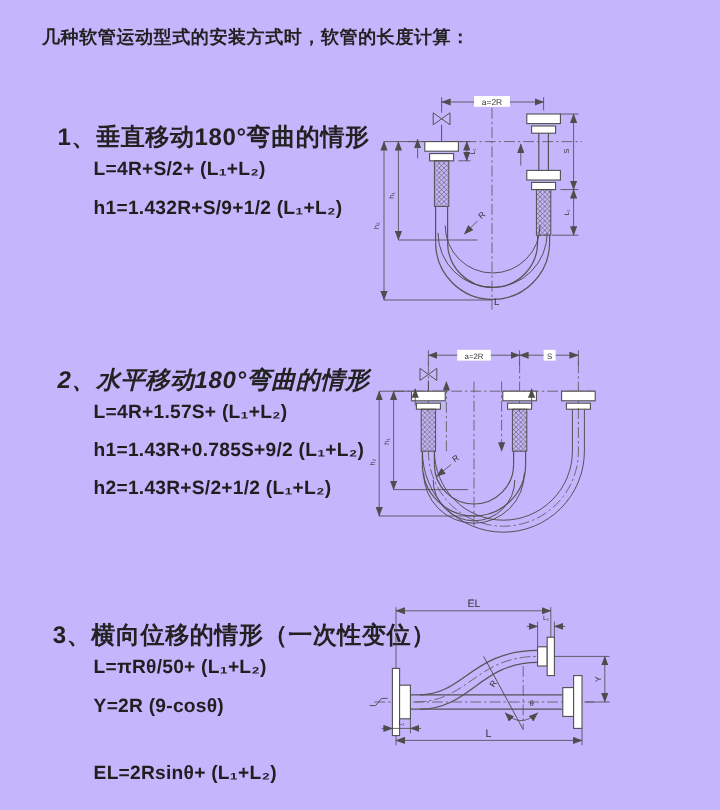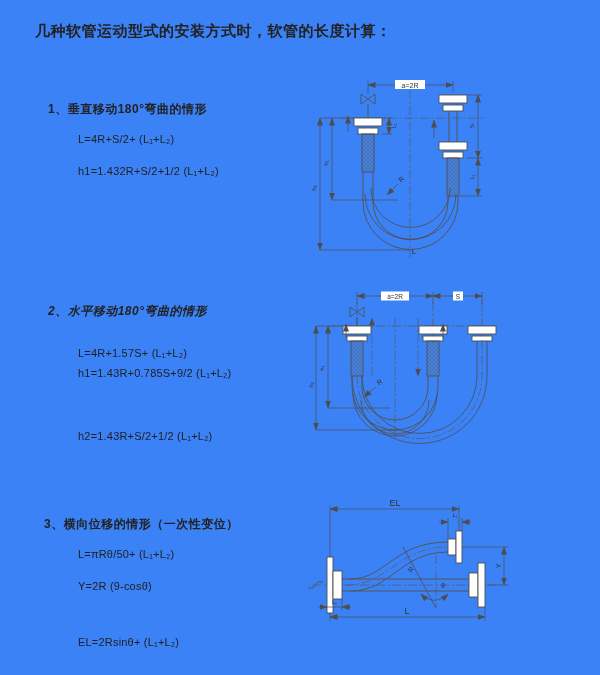--- a/index.html
+++ b/index.html
@@ -1,46 +1,46 @@
 <!DOCTYPE html>
 <html><head>
 <meta charset="utf-8">
 <style>
   html,body{margin:0;padding:0;background:#fff;}
-  #page{position:relative;width:600px;height:675px;background:#3b82f6;overflow:hidden;
+  #page{position:relative;width:600px;height:675px;background:#c4b5fd;overflow:hidden;
         font-family:"Liberation Sans","DejaVu Sans",sans-serif;color:#2b2b2b;}
   .abs{position:absolute;white-space:nowrap;}
   .title{font-size:15px;font-weight:bold;letter-spacing:0.5px;color:#222;}
-  .heading{font-size:12px;font-weight:bold;letter-spacing:0.5px;color:#222;}
-  .formula{font-size:11px;font-weight:400;color:#1f1f1f;letter-spacing:0.2px;}
+  .heading{font-size:20px;font-weight:bold;letter-spacing:0.5px;color:#222;}
+  .formula{font-size:16px;font-weight:700;color:#1f1f1f;letter-spacing:0.2px;}
   svg{position:absolute;overflow:visible;}
   svg text{font-family:"Liberation Sans","DejaVu Sans",sans-serif;fill:#333;}
   .dim{stroke:#4d4d4d;stroke-width:0.7;fill:none;}
   .tube{stroke:#555;stroke-width:1;fill:none;}
   .thin{stroke:#4d4d4d;stroke-width:0.8;fill:none;}
   .cl{stroke:#5a5a5a;stroke-width:0.7;stroke-dasharray:9 2.5 2 2.5;fill:none;}
   .fl{fill:#fff;stroke:#4d4d4d;stroke-width:0.9;}
   .t5{font-size:5.5px;} .t6{font-size:6px;} .t65{font-size:6.5px;}
   .t7{font-size:7px;} .t8{font-size:8px;} .t9{font-size:9px;}
 </style>
 </head>
 <body>
 
 <div id="page">
 
   <div class="abs title" style="left:35px;top:22px;">几种软管运动型式的安装方式时，软管的长度计算：</div>
 
   <div class="abs heading" style="left:48px;top:101px;">1、垂直移动180°弯曲的情形</div>
   <div class="abs formula" style="left:78px;top:133px;">L=4R+S/2+ (L₁+L₂)</div>
-  <div class="abs formula" style="left:78px;top:165px;">h1=1.432R+S/2+1/2 (L₁+L₂)</div>
+  <div class="abs formula" style="left:78px;top:165px;">h1=1.432R+S/9+1/2 (L₁+L₂)</div>
 
   <div class="abs heading" style="left:48px;top:303px;font-style:italic;">2、水平移动180°弯曲的情形</div>
-  <div class="abs formula" style="left:78px;top:335px;margin-top:12px;">L=4R+1.57S+ (L₁+L₂)</div>
+  <div class="abs formula" style="left:78px;top:335px;">L=4R+1.57S+ (L₁+L₂)</div>
   <div class="abs formula" style="left:78px;top:367px;">h1=1.43R+0.785S+9/2 (L₁+L₂)</div>
-  <div class="abs formula" style="left:78px;top:399px;margin-top:31px;">h2=1.43R+S/2+1/2 (L₁+L₂)</div>
+  <div class="abs formula" style="left:78px;top:399px;">h2=1.43R+S/2+1/2 (L₁+L₂)</div>
 
   <div class="abs heading" style="left:44px;top:516px;">3、横向位移的情形（一次性变位）</div>
   <div class="abs formula" style="left:78px;top:548px;">L=πRθ/50+ (L₁+L₂)</div>
   <div class="abs formula" style="left:78px;top:580px;">Y=2R (9-cosθ)</div>
   <div class="abs formula" style="left:78px;top:636px;">EL=2Rsinθ+ (L₁+L₂)</div>
 
   <svg style="left:310px;top:68px;" width="280" height="195" viewBox="0 0 280 195">
     <defs>
       <marker id="a1" viewBox="0 0 8 6" markerWidth="8" markerHeight="6" refX="7.5" refY="3" orient="auto-start-reverse" markerUnits="userSpaceOnUse">
         <path d="M0,0L8,3L0,6Z" fill="#4d4d4d"></path>

